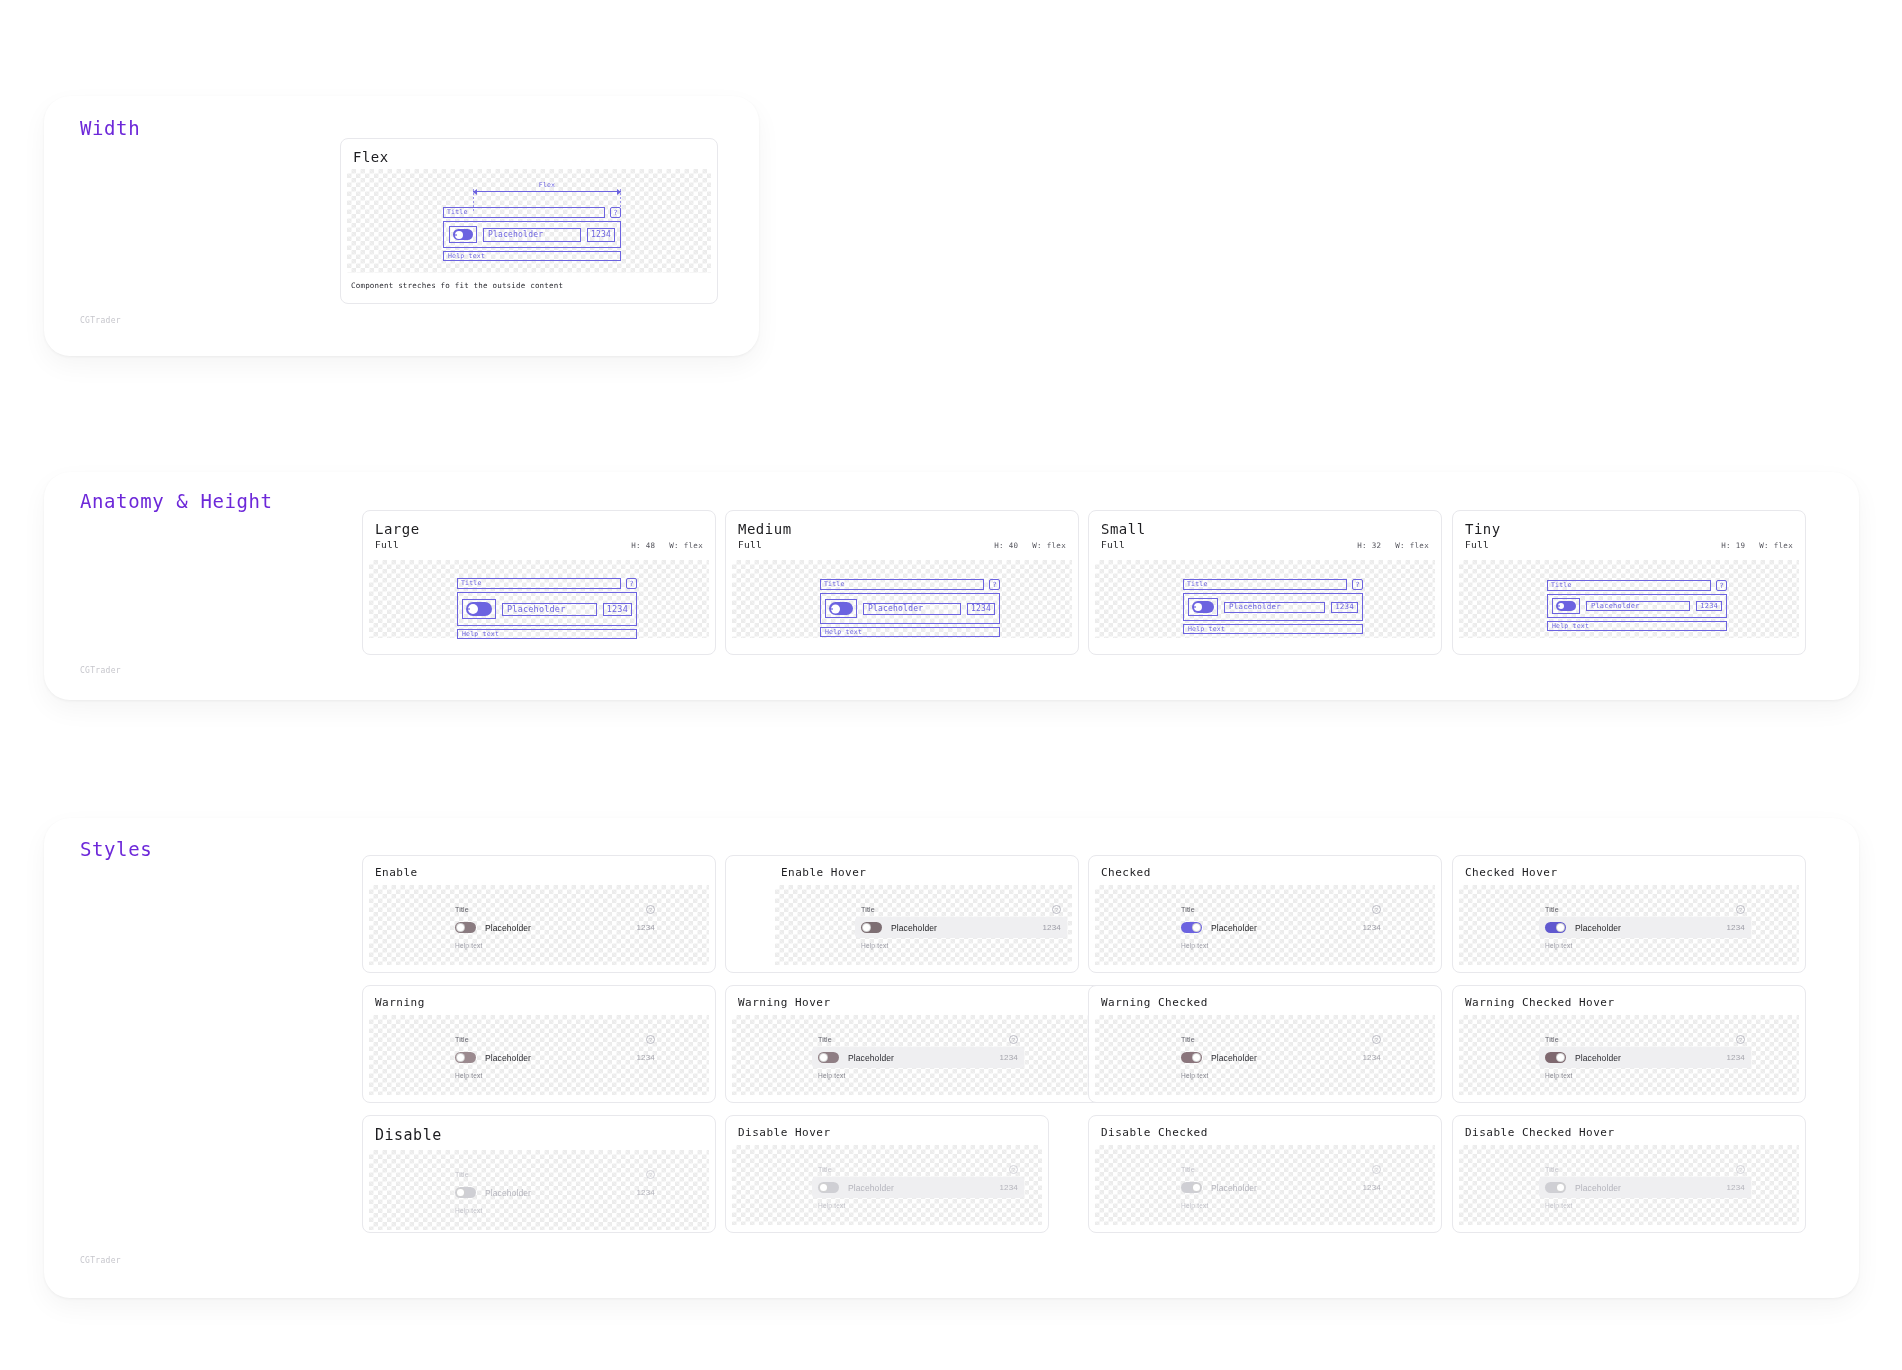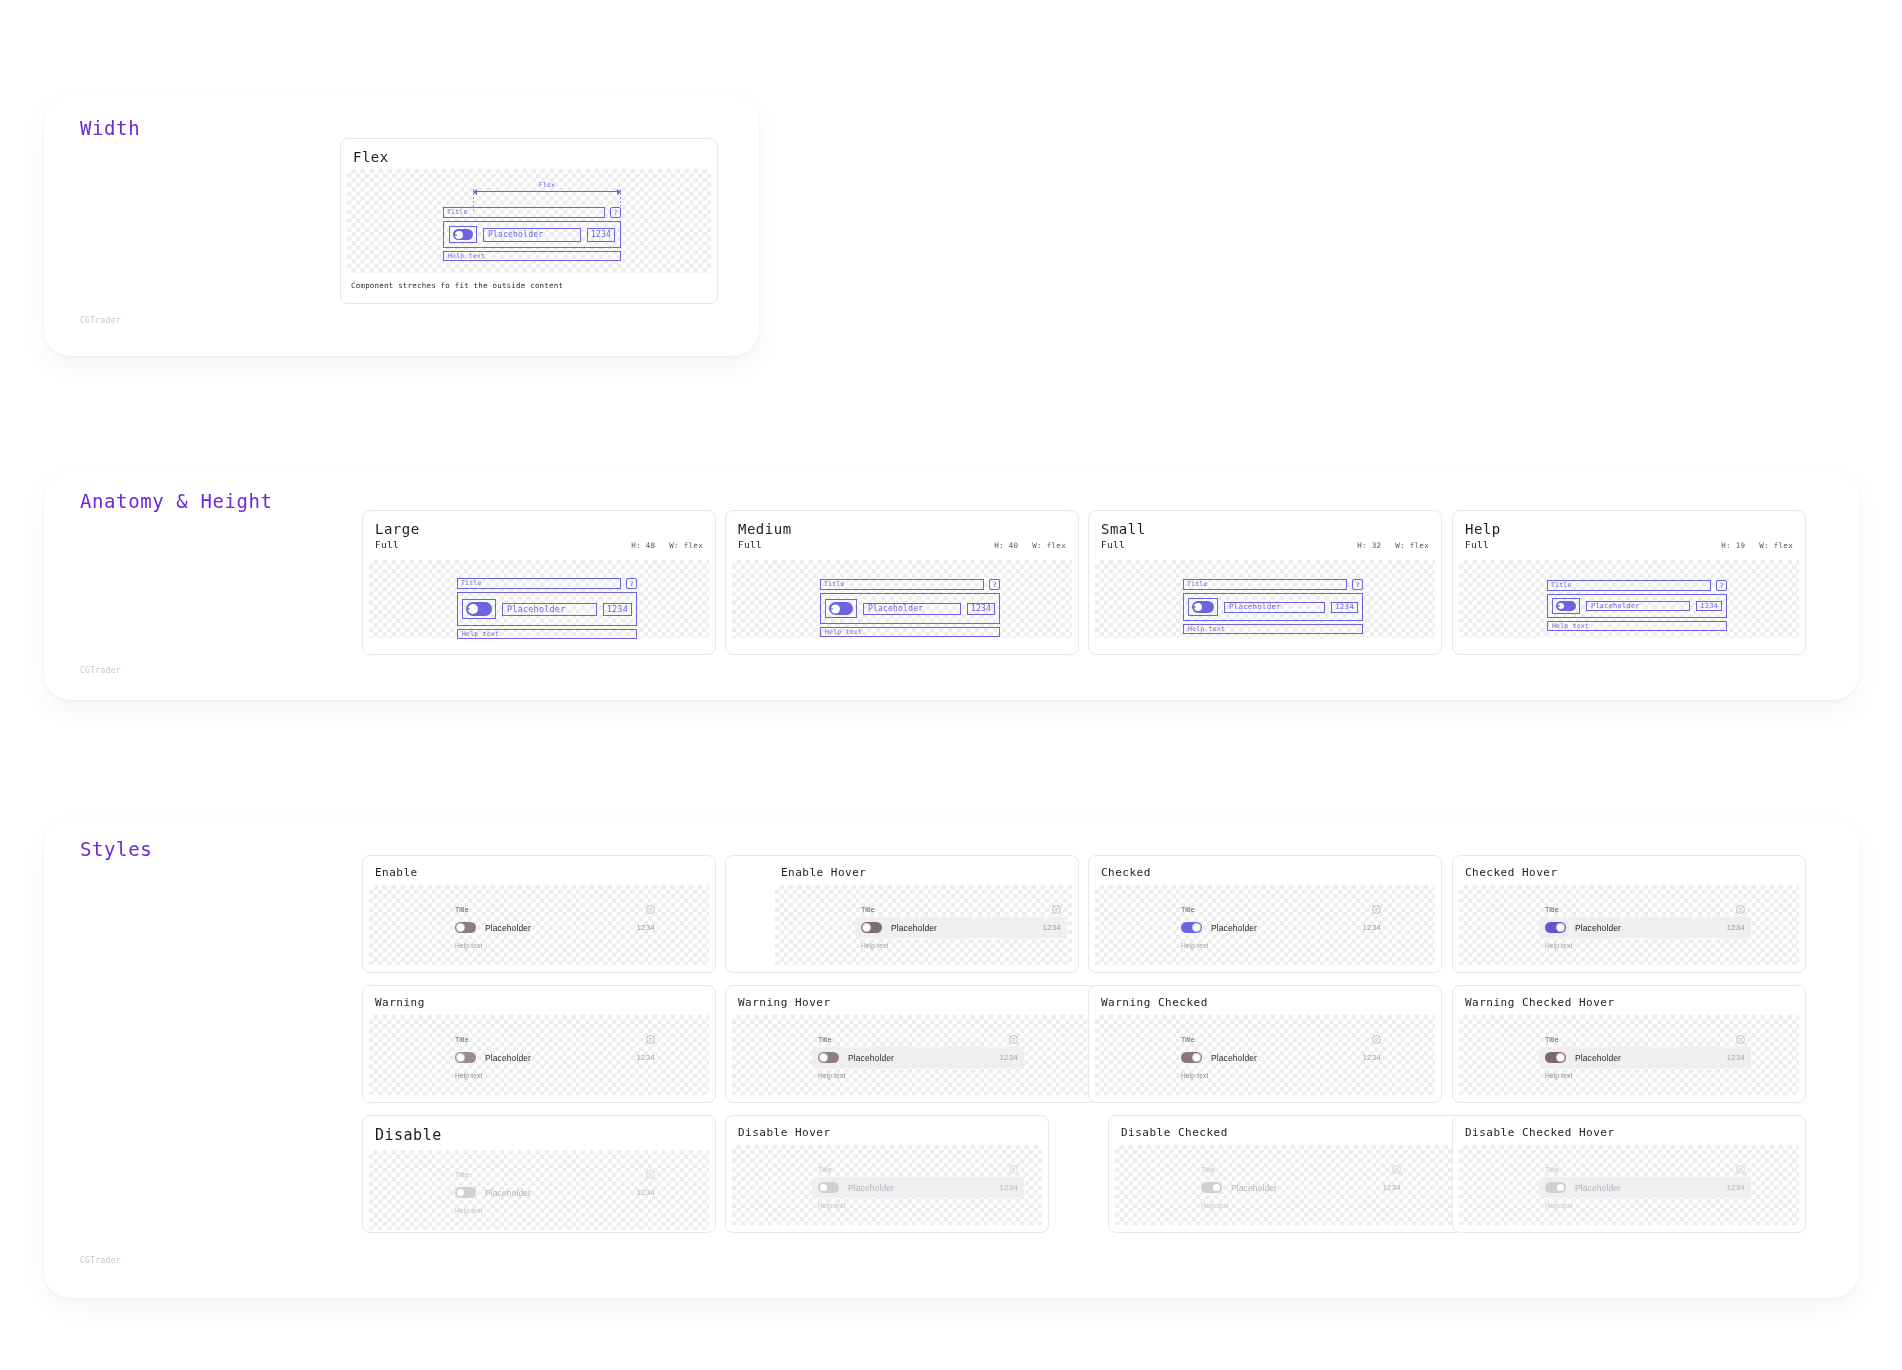--- a/index.html
+++ b/index.html
@@ -263,21 +263,21 @@
           </div>
           <div class="bx ph-bx" style="font-size:7.5px;height:11px;">Placeholder</div>
           <div class="bx val-bx" style="font-size:7.5px;height:11px;">1234</div>
         </div>
         <div class="bx help-bx">Help text</div>
       </div>
     </div>
       </div>
       <div class="card" style="left: 1452px; top: 510px; width: 354px; height: 145px;">
     <div class="card-head" style="display:block;">
-      <div class="card-name">Help</div>
+      <div class="card-name">Tiny</div>
       <div style="display:flex;align-items:baseline;justify-content:space-between;margin-top:2px;">
         <div class="card-sub">Full</div>
         <div class="card-meta">
           <span>H: 19</span>
           <span>W: flex</span>
         </div>
       </div>
     </div>
     <div class="checker" style="height:78px;margin:6px 6px 0 6px;">
       <div class="spec" style="left:88px;top:20px;width:180px;">
@@ -507,21 +507,21 @@
           <div class="tgl off" style="background:#cfcfd4;">
             <span class="knob"></span>
           </div>
           <div class="d-ph" style="color:#b4b4bc;">Placeholder</div>
           <div class="d-val" style="color:#b4b4bc;">1234</div>
         </div>
         <div class="d-help" style="color:#c2c2c9;">Help text</div>
       </div>
     </div>
       </div>
-      <div class="card" style="left: 1088px; top: 1115px; width: 354px; height: 118px; margin-left: 20px;">
+      <div class="card" style="left: 1088px; top: 1115px; width: 354px; height: 118px;">
     <div class="card-head">
       <div class="card-name" style="font-size:11px;">Disable Checked</div>
     </div>
     <div class="checker" style="height:80px;margin:2px 6px 0 6px;">
       <div class="demo" style="left:86px;top:20px;width:200px;font-family:'Liberation Sans',sans-serif;">
         <div class="d-head">
           <div class="d-title" style="color:#c2c2c9;">Title</div>
           <div class="d-q" style="border:1px solid #d2d2d8;color:#d2d2d8;">?</div>
         </div>
         <div class="d-row" style="background:transparent;">

